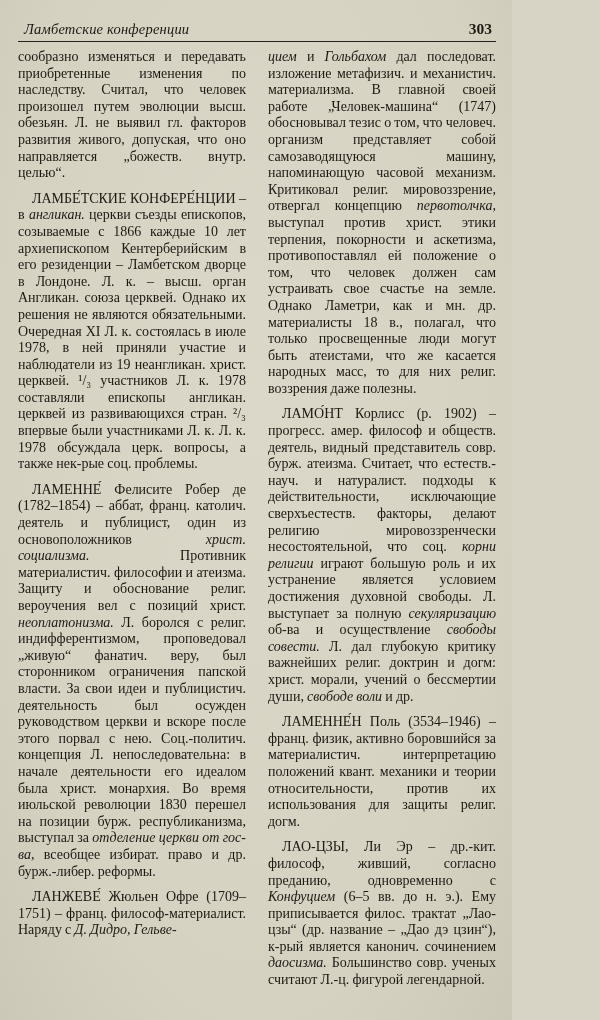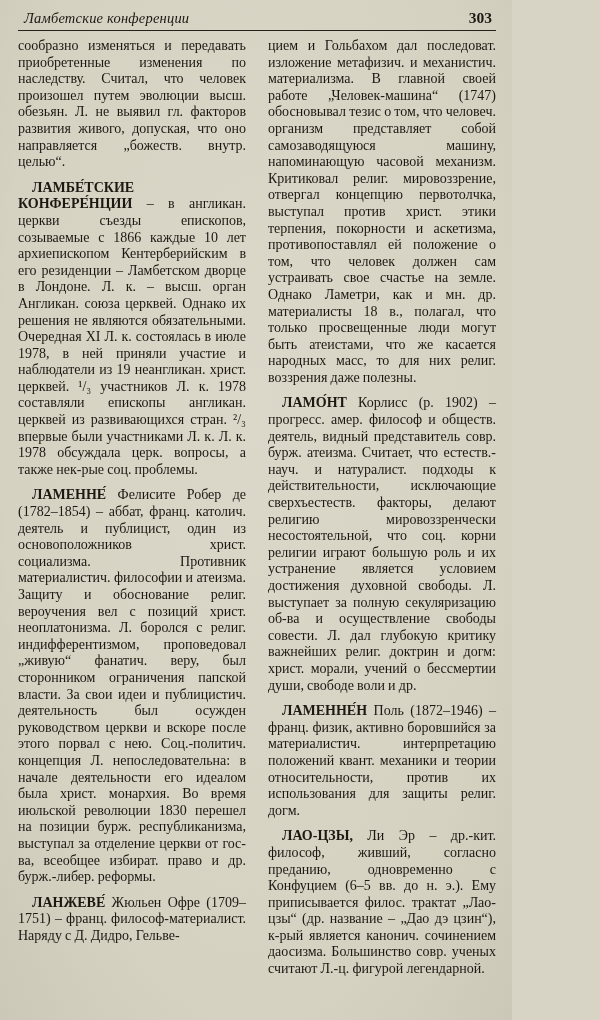--- a/index.html
+++ b/index.html
@@ -5,21 +5,21 @@
   * { box-sizing: border-box; margin: 0; padding: 0; }
   html, body { width: 600px; height: 1020px; }
   body {
     background: #d8d4c5;
     color: #1c1812;
     font-family: "Liberation Serif", "DejaVu Serif", serif;
     overflow: hidden;
   }
   .page {
     width: 512px; height: 1020px;
-    padding: 9px 16px 0 18px;
+    padding: 20px 16px 0 18px;
     background: radial-gradient(ellipse at 50% 40%, #dcd8c9 0%, #d6d2c2 70%, #ccc8b7 100%);
   }
   .header {
     display: flex;
     justify-content: space-between;
     align-items: baseline;
     padding: 0 4px 0 6px;
   }
   .header-title { font-style: italic; font-size: 14.5px; letter-spacing: 0.2px; }
   .header-page  { font-weight: bold; font-size: 15.5px; }
@@ -34,22 +34,22 @@
     min-width: 0;
     text-align: justify;
     font-size: 14px;
     line-height: 16.6px;
     hyphens: auto;
     -webkit-hyphens: auto;
     word-spacing: -0.3px;
   }
   p.para { margin: 0; }
   p.entry { text-indent: 14px; margin-top: 9px; }
-  .b { font-weight: bold; }
-  .i { }
+  .b { font-weight: normal; }
+  .i { font-style: italic; }
 </style>
 </head>
 <body style="color: rgb(28, 24, 18);">
 
 <div class="page">
   <div class="header">
     <span class="header-title">Ламбетские конференции</span>
     <span class="header-page">303</span>
   </div>
   <div class="rule"></div>
@@ -57,17 +57,17 @@
   <div class="columns">
     <div class="col">
       <p class="para cont"><span>сообразно изменяться и передавать приобретенные изменения по наследству. Считал, что человек произошел путем эволюции высш. обезьян. Л. не выявил гл. факторов развития живого, допуская, что оно направляется „божеств. внутр. целью“.</span></p>
       <p class="para entry"><span class="b">ЛАМБЕ́ТСКИЕ КОНФЕРЕ́НЦИИ</span><span> – в </span><span class="i">англикан.</span><span> церкви съезды епископов, созываемые с 1866 каждые 10 лет архиепископом Кентерберийским в его резиденции – Ламбетском дворце в Лондоне. Л. к. – высш. орган Англикан. союза церквей. Однако их решения не являются обязательными. Очередная XI Л. к. состоялась в июле 1978, в ней приняли участие и наблюдатели из 19 неангликан. христ. церквей. ¹/₃ участников Л. к. 1978 составляли епископы англикан. церквей из развивающихся стран. ²/₃ впервые были участниками Л. к. Л. к. 1978 обсуждала церк. вопросы, а также нек-рые соц. проблемы.</span></p>
       <p class="para entry"><span class="b">ЛАМЕННЕ́</span><span> Фелисите Робер де (1782–1854) – аббат, франц. католич. деятель и публицист, один из основоположников </span><span class="i">христ. социализма.</span><span> Противник материалистич. философии и атеизма. Защиту и обоснование религ. вероучения вел с позиций христ. </span><span class="i">неоплатонизма.</span><span> Л. боролся с религ. индифферентизмом, проповедовал „живую“ фанатич. веру, был сторонником ограничения папской власти. За свои идеи и публицистич. деятельность был осужден руководством церкви и вскоре после этого порвал с нею. Соц.-политич. концепция Л. непоследовательна: в начале деятельности его идеалом была христ. монархия. Во время июльской революции 1830 перешел на позиции бурж. республиканизма, выступал за </span><span class="i">отделение церкви от гос-ва,</span><span> всеобщее избират. право и др. бурж.-либер. реформы.</span></p>
       <p class="para entry"><span class="b">ЛАНЖЕВЕ́</span><span> Жюльен Офре (1709–1751) – франц. философ-материалист. Наряду с </span><span class="i">Д. Дидро, Гельве-</span></p>
     </div>
     <div class="col">
       <p class="para cont"><span class="i">цием</span><span> и </span><span class="i">Гольбахом</span><span> дал последоват. изложение метафизич. и механистич. материализма. В главной своей работе „Человек-машина“ (1747) обосновывал тезис о том, что человеч. организм представляет собой самозаводящуюся машину, напоминающую часовой механизм. Критиковал религ. мировоззрение, отвергал концепцию </span><span class="i">первотолчка,</span><span> выступал против христ. этики терпения, покорности и аскетизма, противопоставлял ей положение о том, что человек должен сам устраивать свое счастье на земле. Однако Ламетри, как и мн. др. материалисты 18 в., полагал, что только просвещенные люди могут быть атеистами, что же касается народных масс, то для них религ. воззрения даже полезны.</span></p>
       <p class="para entry"><span class="b">ЛАМО́НТ</span><span> Корлисс (р. 1902) – прогресс. амер. философ и обществ. деятель, видный представитель совр. бурж. атеизма. Считает, что естеств.-науч. и натуралист. подходы к действительности, исключающие сверхъестеств. факторы, делают религию мировоззренчески несостоятельной, что соц. </span><span class="i">корни религии</span><span> играют большую роль и их устранение является условием достижения духовной свободы. Л. выступает за полную </span><span class="i">секуляризацию</span><span> об-ва и осуществление </span><span class="i">свободы совести.</span><span> Л. дал глубокую критику важнейших религ. доктрин и догм: христ. морали, учений о бессмертии души, </span><span class="i">свободе воли</span><span> и др.</span></p>
-      <p class="para entry"><span class="b">ЛАМЕННЕ́Н</span><span> Поль (1872–1946) – франц. физик, активно боровшийся за материалистич. интерпретацию положений квант. механики и теории относительности, против их использования для защиты религ. догм.</span></p>
+      <p class="para entry"><span class="b">ЛАМЕННЕ́Н</span><span> Поль (3534–1946) – франц. физик, активно боровшийся за материалистич. интерпретацию положений квант. механики и теории относительности, против их использования для защиты религ. догм.</span></p>
       <p class="para entry"><span class="b">ЛАО-ЦЗЫ,</span><span> Ли Эр – др.-кит. философ, живший, согласно преданию, одновременно с </span><span class="i">Конфуцием</span><span> (6–5 вв. до н. э.). Ему приписывается филос. трактат „Лао-цзы“ (др. название – „Дао дэ цзин“), к-рый является канонич. сочинением </span><span class="i">даосизма.</span><span> Большинство совр. ученых считают Л.-ц. фигурой легендарной.</span></p>
     </div>
   </div>
 </div>
 
 </body></html>

